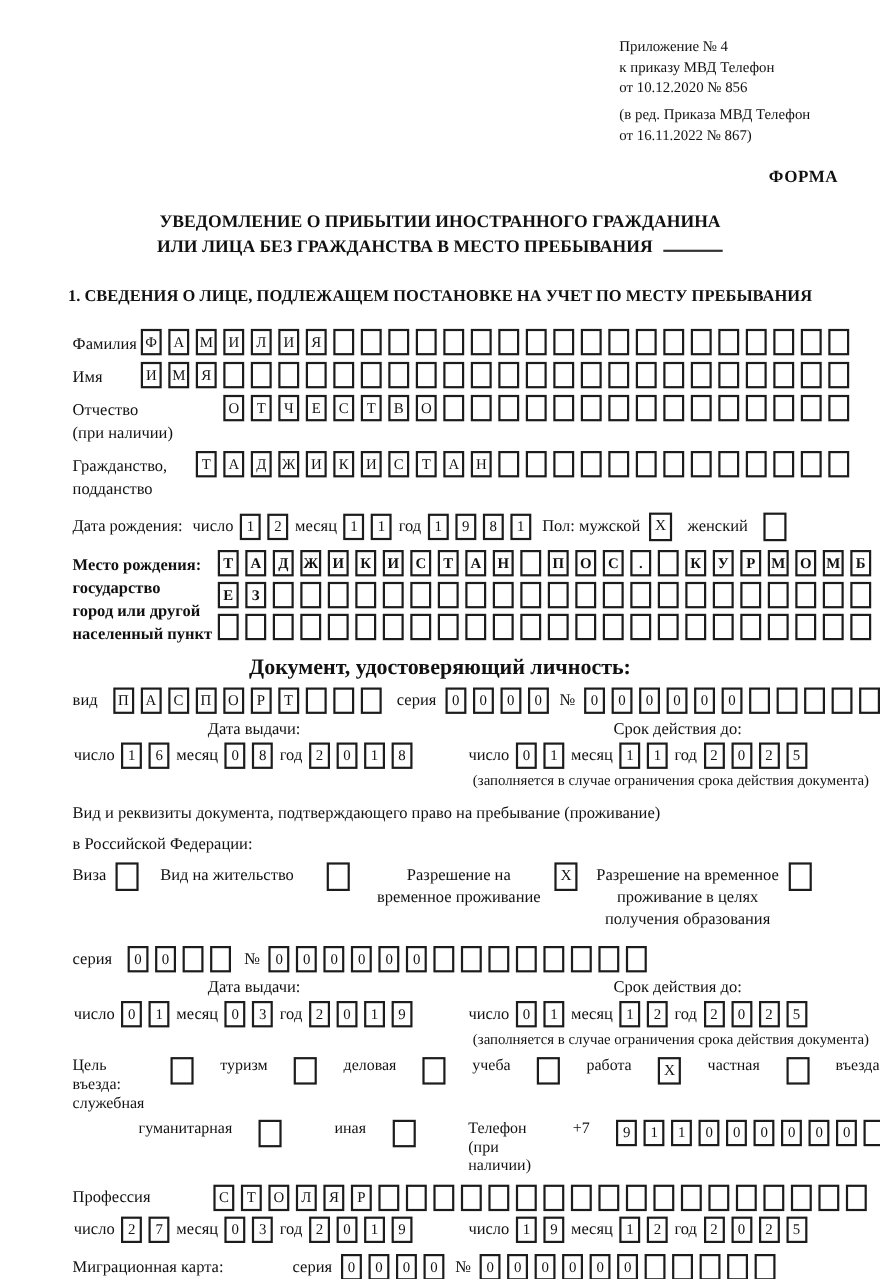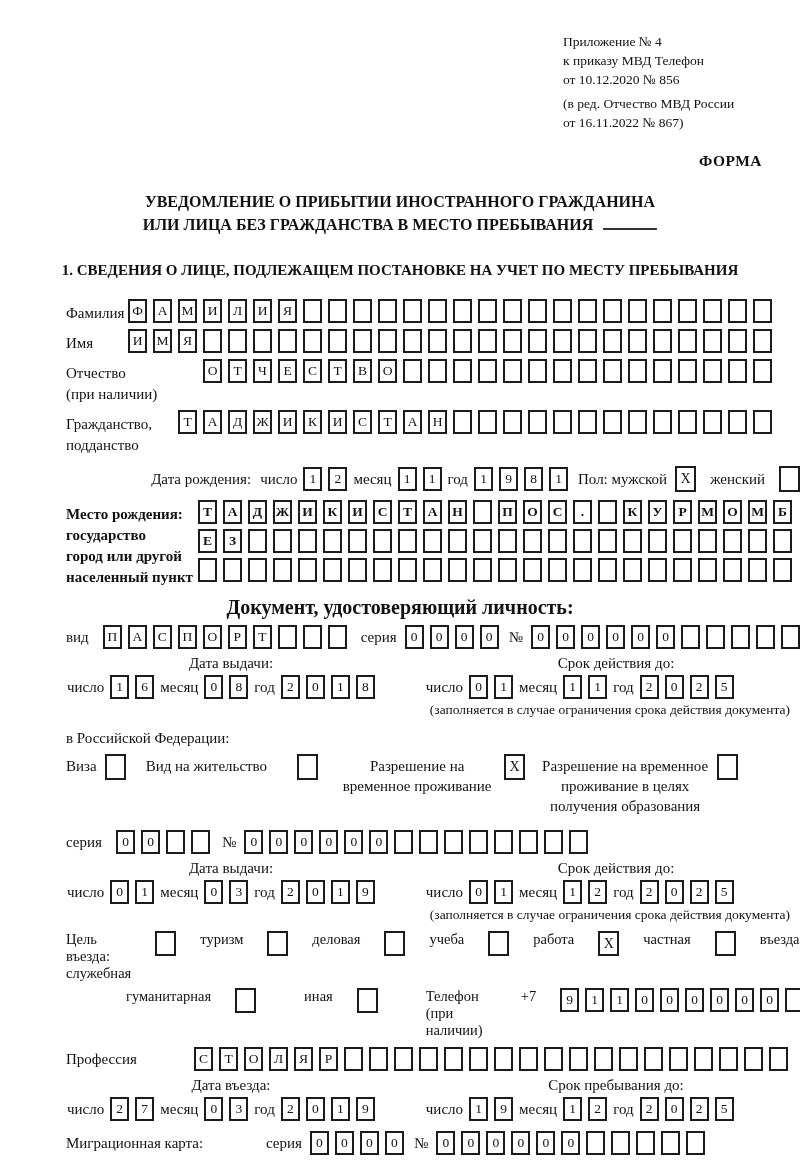--- a/index.html
+++ b/index.html
@@ -51,21 +51,21 @@
 </head>
 <body>
 
 <div class="page">
 
   <div class="annex">
     <div>Приложение № 4</div>
     <div>к приказу МВД Телефон</div>
     <div>от 10.12.2020 № 856</div>
     <div class="annex-note">
-      <div>(в ред. Отчество МВД России</div>
+      <div>(в ред. Приказа МВД Телефон</div>
       <div>от 16.11.2022 № 867)</div>
     </div>
   </div>
 
   <div class="forma">ФОРМА</div>
 
   <div class="title">
     <div>УВЕДОМЛЕНИЕ О ПРИБЫТИИ ИНОСТРАННОГО ГРАЖДАНИНА</div>
     <div>
       <span>ИЛИ ЛИЦА БЕЗ ГРАЖДАНСТВА В МЕСТО ПРЕБЫВАНИЯ</span><span class="blank-line"></span>
@@ -196,21 +196,21 @@
         <span class="cell"></span>
         <span class="cell"></span>
         <span class="cell"></span>
         <span class="cell"></span>
         <span class="cell"></span>
         <span class="cell"></span>
         <span class="cell"></span>
       </span>
   </div>
 
-  <div class="frow" style="align-items:center;margin-top:10px;justify-content:flex-end;">
+  <div class="frow" style="align-items:center;margin-top:10px;">
     <span class="flabel" style="padding-top:0;margin-right:8px;">Дата рождения:</span>
     <span class="dgroup">
       <span class="dword">число</span>
       <span class="cells">
           <span class="cell">1</span>
           <span class="cell">2</span>
         </span>
       <span class="dword">месяц</span>
       <span class="cells">
           <span class="cell">1</span>
@@ -398,20 +398,21 @@
       <span class="cells">
           <span class="cell">2</span>
           <span class="cell">0</span>
           <span class="cell">2</span>
           <span class="cell">5</span>
         </span>
     </span>
   </div>
   <div class="note-right">(заполняется в случае ограничения срока действия документа)</div>
 
+  <div class="plain">Вид и реквизиты документа, подтверждающего право на пребывание (проживание)</div>
   <div class="plain" style="margin-top:0;">в Российской Федерации:</div>
 
   <div class="opt-row">
     <span class="opt">
       <span class="opt-label">Виза</span>
       <span class="cb"></span>
     </span>
     <span class="opt" style="margin-left:20px;">
       <span class="opt-label">Вид на жительство</span>
       <span class="cb" style="margin-left:22px;"></span>
@@ -563,24 +564,20 @@
         <span class="cell"></span>
         <span class="cell"></span>
         <span class="cell"></span>
         <span class="cell"></span>
         <span class="cell"></span>
         <span class="cell"></span>
         <span class="cell"></span>
       </span>
   </div>
 
-  <div class="dh-row">
-    <span class="dh-left">Дата въезда:</span>
-    <span class="dh-right">Срок пребывания до:</span>
-  </div>
   <div class="dv-row">
     <span class="dgroup">
       <span class="dword">число</span>
       <span class="cells">
           <span class="cell">2</span>
           <span class="cell">7</span>
         </span>
       <span class="dword">месяц</span>
       <span class="cells">
           <span class="cell">0</span>

